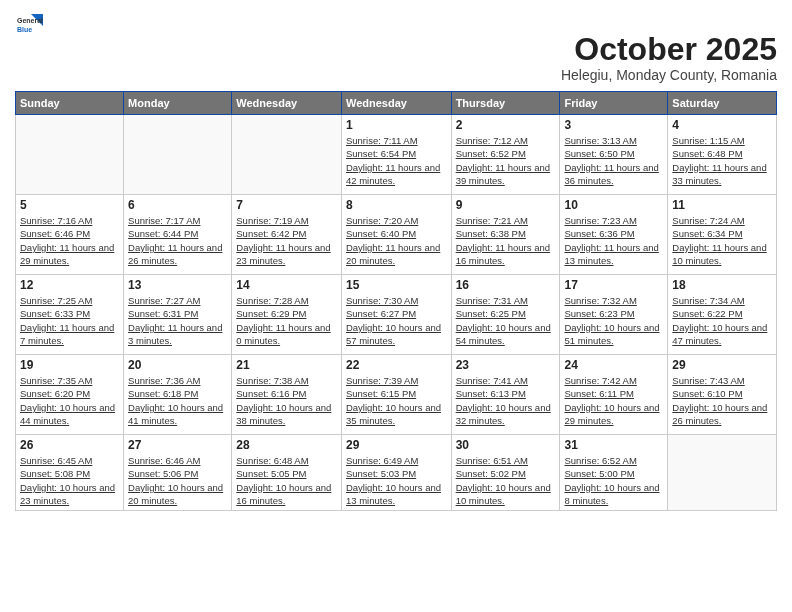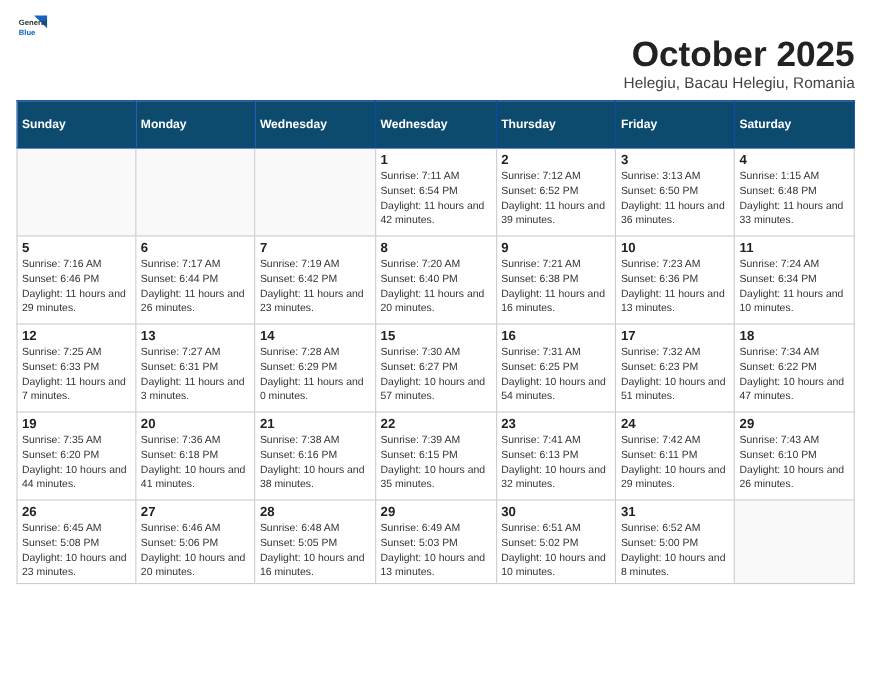--- a/index.html
+++ b/index.html
@@ -44,23 +44,23 @@
     .location {
       font-size: 14px;
       color: #444;
     }
     .calendar {
       width: 100%;
       border-collapse: collapse;
       font-size: 10px;
     }
     .calendar th {
-      background: #0c4a6e;
+      background: #737373;
       color: #fff;
-      padding: 15px 4px;
+      padding: 5px 4px;
       text-align: left;
       font-size: 11px;
       font-weight: bold;
       border: 1px solid #0d47a1;
     }
     .calendar td {
       border: 1px solid #ccc;
       vertical-align: top;
       padding: 3px 4px;
       width: 113px;
@@ -74,41 +74,42 @@
       font-size: 12px;
       font-weight: bold;
       color: #222;
       display: block;
       margin-bottom: 2px;
     }
     .day-info {
       color: #333;
       line-height: 1.4;
       font-size: 9.5px;
+      text-decoration: underline;
     }
     .last-row td {
       height: 72px;
     }
   </style>
 </head>
 <body>
 
 <div class="page">
   <div class="header">
     <div class="logo">
       <svg class="logo-icon" viewBox="0 0 28 28">
         <rect width="28" height="28" rx="2" fill="white"></rect>
         <polygon points="16,4 28,4 28,16" fill="#1565c0"></polygon>
         <text x="2" y="13" font-size="7" font-weight="bold" fill="#333" font-family="Arial">General</text>
         <text x="2" y="22" font-size="7" font-weight="bold" fill="#1565c0" font-family="Arial">Blue</text>
       </svg>
     </div>
     <div class="title-section">
       <div class="month-title">October 2025</div>
-      <div class="location">Helegiu, Bacau Helegiu, Romania</div>
+      <div class="location">Helegiu, Monday County, Romania</div>
     </div>
   </div>
 
   <table class="calendar">
     <thead>
       <tr>
         <th>Sunday</th>
         <th>Monday</th>
         <th>Wednesday</th>
         <th>Wednesday</th>

